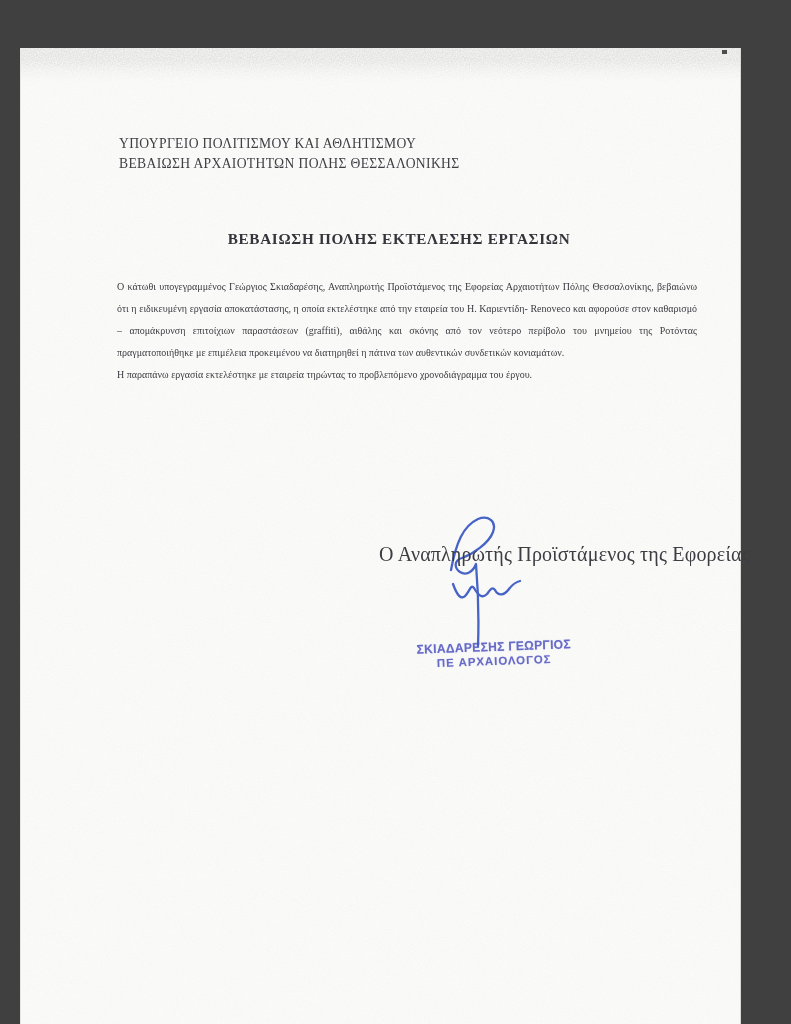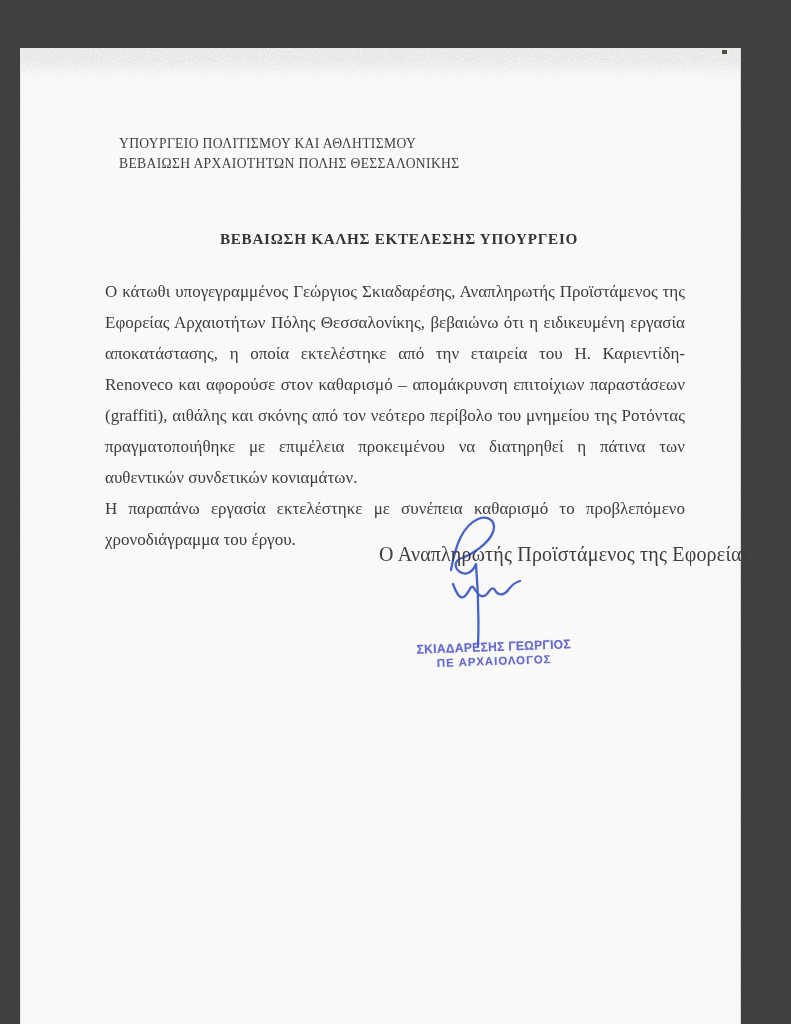--- a/index.html
+++ b/index.html
@@ -71,25 +71,25 @@
     width: 580px;
     text-align: center;
     font-size: 15.2px;
     font-weight: bold;
     letter-spacing: 0.7px;
     color: #34343a;
   }
   
   .body-text {
     position: absolute;
-    left: 84px;
+    left: 96px;
     top: 228px;
     width: 580px;
-    font-size: 17px;
-    line-height: 31px;
+    font-size: 10px;
+    line-height: 22px;
     color: #3b3b41;
   }
   .body-text p {
     margin: 0;
     text-align: justify;
   }
   
   .signoff-role {
     position: absolute;
     left: 358px;
@@ -159,25 +159,25 @@
       <rect width="719" height="34" filter="url(#scanGrain)"></rect>
     </svg>
 
     <div class="pencil-mark"></div>
 
     <div class="org-header z-text">
       <div>ΥΠΟΥΡΓΕΙΟ ΠΟΛΙΤΙΣΜΟΥ ΚΑΙ ΑΘΛΗΤΙΣΜΟΥ</div>
       <div>ΒΕΒΑΙΩΣΗ ΑΡΧΑΙΟΤΗΤΩΝ ΠΟΛΗΣ ΘΕΣΣΑΛΟΝΙΚΗΣ</div>
     </div>
 
-    <div class="doc-title z-text">ΒΕΒΑΙΩΣΗ ΚΑΛΗΣ ΕΚΤΕΛΕΣΗΣ ΥΠΟΥΡΓΕΙΟ</div>
+    <div class="doc-title z-text">ΒΕΒΑΙΩΣΗ ΠΟΛΗΣ ΕΚΤΕΛΕΣΗΣ ΕΡΓΑΣΙΩΝ</div>
 
     <div class="body-text z-text">
       <p>Ο κάτωθι υπογεγραμμένος Γεώργιος Σκιαδαρέσης, Αναπληρωτής Προϊστάμενος της Εφορείας Αρχαιοτήτων Πόλης Θεσσαλονίκης, βεβαιώνω ότι η ειδικευμένη εργασία αποκατάστασης, η οποία εκτελέστηκε από την εταιρεία του Η. Καριεντίδη- Renoveco και αφορούσε στον καθαρισμό – απομάκρυνση επιτοίχιων παραστάσεων (graffiti), αιθάλης και σκόνης από τον νεότερο περίβολο του μνημείου της Ροτόντας πραγματοποιήθηκε με επιμέλεια προκειμένου να διατηρηθεί η πάτινα των αυθεντικών συνδετικών κονιαμάτων.</p>
-      <p>Η παραπάνω εργασία εκτελέστηκε με συνέπεια καθαρισμό το προβλεπόμενο χρονοδιάγραμμα του έργου.</p>
+      <p>Η παραπάνω εργασία εκτελέστηκε με εταιρεία τηρώντας το προβλεπόμενο χρονοδιάγραμμα του έργου.</p>
     </div>
 
     <div class="signoff-role z-text">Ο Αναπληρωτής Προϊστάμενος της Εφορείας</div>
 
     <svg class="signature-svg" viewBox="0 0 110 136">
       <g fill="none" stroke="#3e5cc5" stroke-width="2.3" stroke-linecap="round" stroke-linejoin="round" opacity="0.95">
         <path d="M 15 56
                  C 20 29, 27 12, 42 5
                  C 52 1, 61 7, 57 18
                  C 53 29, 37 40, 26 44

